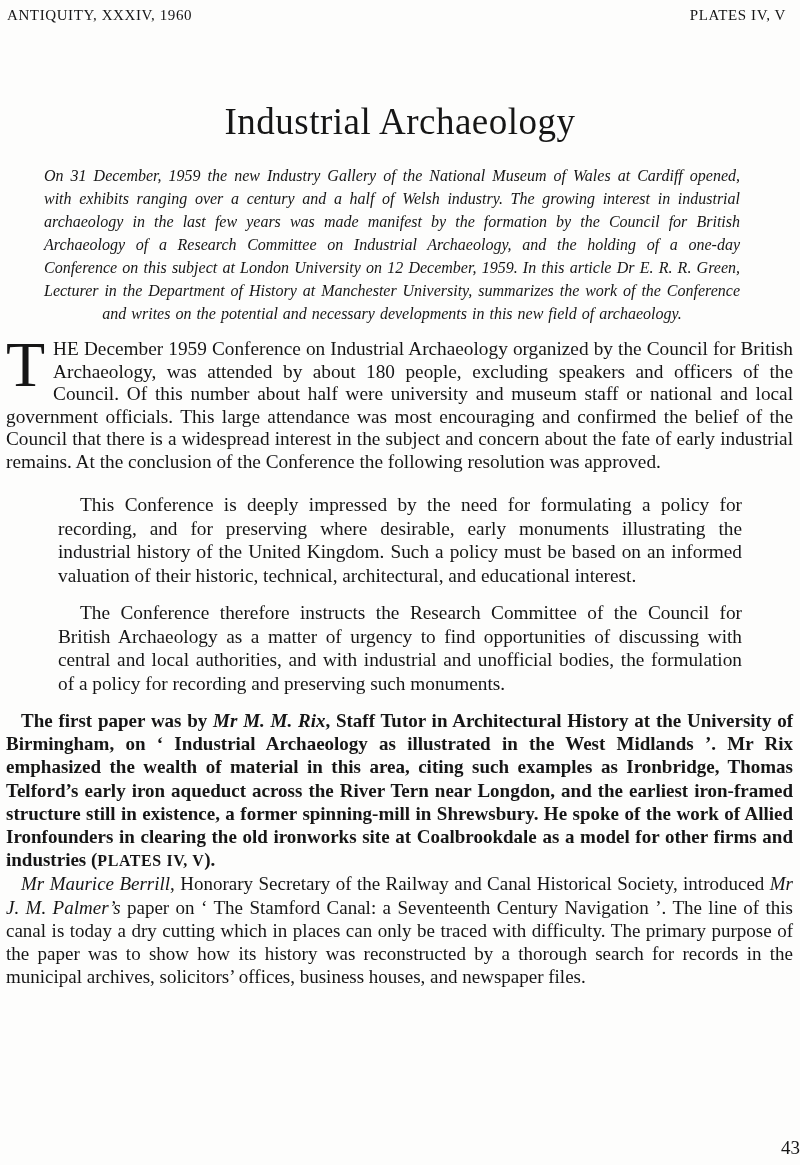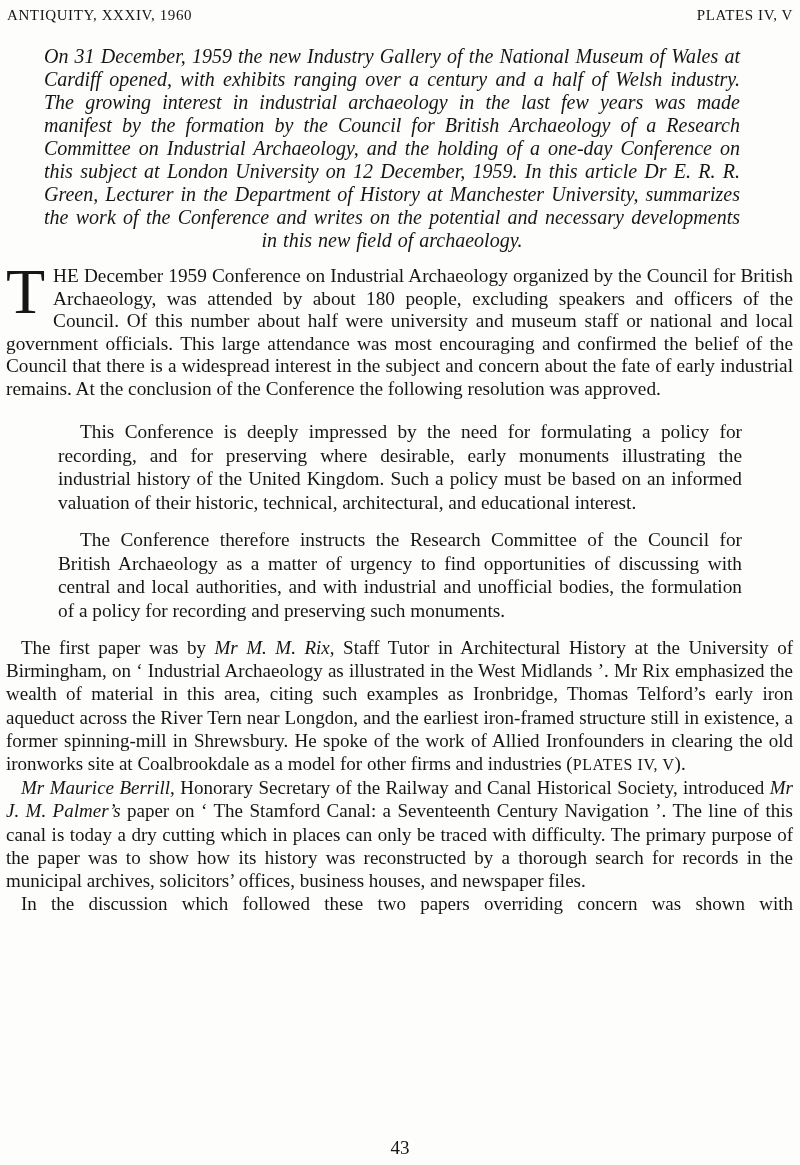--- a/index.html
+++ b/index.html
@@ -10,21 +10,21 @@
     margin: 0 auto;
     background: #fdfdfc;
     color: #161616;
     font-family: "Liberation Serif", "DejaVu Serif", serif;
     overflow: hidden;
     box-sizing: border-box;
   }
   .running-head {
     display: flex;
     justify-content: space-between;
-    padding: 7px 7px 0 7px;
+    padding: 7px 14px 0 7px;
     font-size: 15px;
     letter-spacing: 0.6px;
   }
   .running-head .rh { white-space: nowrap; }
   .article-title {
     margin: 76px 0 0 0;
     text-align: center;
     font-size: 37px;
     font-weight: normal;
     letter-spacing: 0.5px;
@@ -32,21 +32,21 @@
   .article-byline {
     margin-top: 17px;
     text-align: center;
     font-size: 18px;
     letter-spacing: 1.2px;
     word-spacing: 3px;
   }
   .article-abstract {
     margin: 21px 60px 0 44px;
     font-style: italic;
-    font-size: 20px;
+    font-size: 16px;
     line-height: 23px;
     text-align: justify;
     text-align-last: center;
     word-spacing: 1px;
   }
   .opening-paragraph {
     margin: 13px 7px 0 6px;
     font-size: 19.3px;
     line-height: 22.5px;
     text-align: justify;
@@ -67,55 +67,55 @@
     margin: 14px;
     text-indent: 22px;
   }
   .body-para {
     margin: 0 7px 0 6px;
     font-size: 19px;
     line-height: 23.2px;
     text-align: justify;
     text-indent: 15px;
   }
-  .para-rix { margin-top: 12px; }
+  .para-rix { margin-top: 12px; font-weight: bold; }
   .para-discussion { text-align-last: justify; }
   .italic { font-style: italic; }
   .sc { font-size: 0.84em; letter-spacing: 0.6px; }
   .page-number {
     position: absolute;
     left: 0;
     bottom: 6px;
     width: 100%;
-    text-align: center;
+    text-align: right;
     font-size: 19px;
   }
 </style>
 </head>
 <body>
 
 <div class="page">
 
   <div class="running-head">
     <span class="rh">ANTIQUITY, XXXIV, 1960</span>
     <span class="rh">PLATES IV, V</span>
   </div>
 
+  <h1 class="article-title">Industrial Archaeology</h1>
 
 
   <p class="article-abstract">On 31 December, 1959 the new Industry Gallery of the National Museum of Wales at Cardiff opened, with exhibits ranging over a century and a half of Welsh industry. The growing interest in industrial archaeology in the last few years was made manifest by the formation by the Council for British Archaeology of a Research Committee on Industrial Archaeology, and the holding of a one-day Conference on this subject at London University on 12 December, 1959. In this article Dr E. R. R. Green, Lecturer in the Department of History at Manchester University, summarizes the work of the Conference and writes on the potential and necessary developments in this new field of archaeology.</p>
 
   <p class="opening-paragraph"><span class="drop-cap">T</span><span>HE December 1959 Conference on Industrial Archaeology organized by the Council for British Archaeology, was attended by about 180 people, excluding speakers and officers of the Council. Of this number about half were university and museum staff or national and local government officials. This large attendance was most encouraging and confirmed the belief of the Council that there is a widespread interest in the subject and concern about the fate of early industrial remains. At the conclusion of the Conference the following resolution was approved.</span></p>
 
   <blockquote class="resolution-quote">
     <p>This Conference is deeply impressed by the need for formulating a policy for recording, and for preserving where desirable, early monuments illustrating the industrial history of the United Kingdom. Such a policy must be based on an informed valuation of their historic, technical, architectural, and educational interest.</p>
     <p>The Conference therefore instructs the Research Committee of the Council for British Archaeology as a matter of urgency to find opportunities of discussing with central and local authorities, and with industrial and unofficial bodies, the formulation of a policy for recording and preserving such monuments.</p>
   </blockquote>
 
   <p class="body-para para-rix"><span>The first paper was by </span><span class="italic">Mr M. M. Rix</span><span>, Staff Tutor in Architectural History at the University of Birmingham, on ‘ Industrial Archaeology as illustrated in the West Midlands ’. Mr Rix emphasized the wealth of material in this area, citing such examples as Ironbridge, Thomas Telford’s early iron aqueduct across the River Tern near Longdon, and the earliest iron-framed structure still in existence, a former spinning-mill in Shrewsbury. He spoke of the work of Allied Ironfounders in clearing the old ironworks site at Coalbrookdale as a model for other firms and industries (</span><span class="sc">PLATES IV, V</span><span>).</span></p>
 
   <p class="body-para"><span class="italic">Mr Maurice Berrill</span><span>, Honorary Secretary of the Railway and Canal Historical Society, introduced </span><span class="italic">Mr J. M. Palmer’s</span><span> paper on ‘ The Stamford Canal: a Seventeenth Century Navigation ’. The line of this canal is today a dry cutting which in places can only be traced with difficulty. The primary purpose of the paper was to show how its history was reconstructed by a thorough search for records in the municipal archives, solicitors’ offices, business houses, and newspaper files.</span></p>
 
-  <p class="body-para para-discussion">In the discussion which followed these two papers overriding concern was shown with</p>
 
   <div class="page-number">43</div>
 
 </div>
 
 </body></html>

